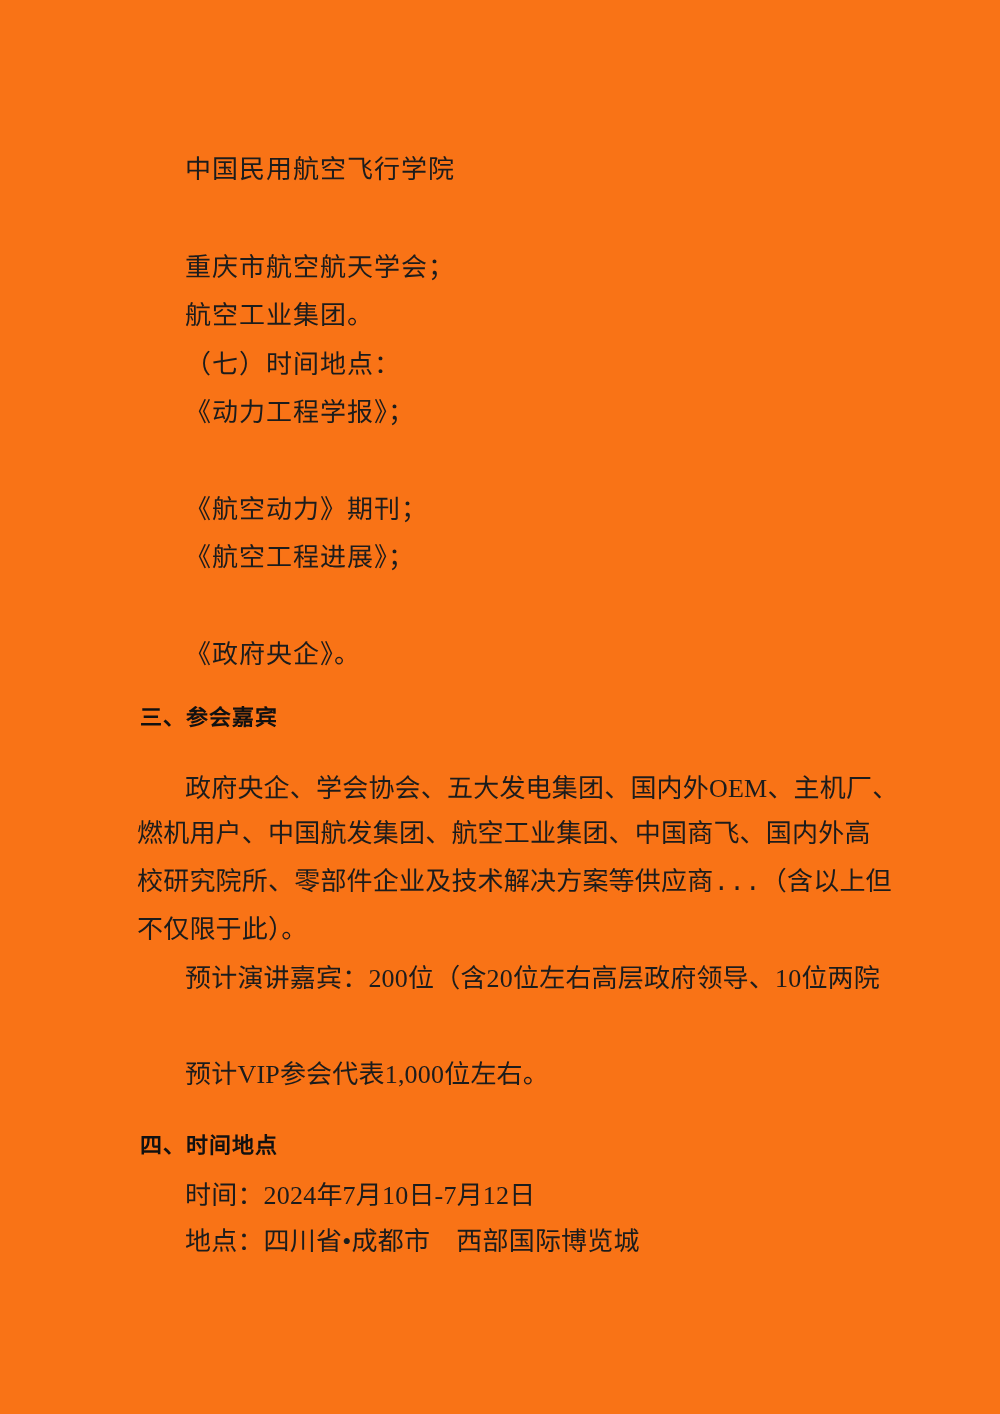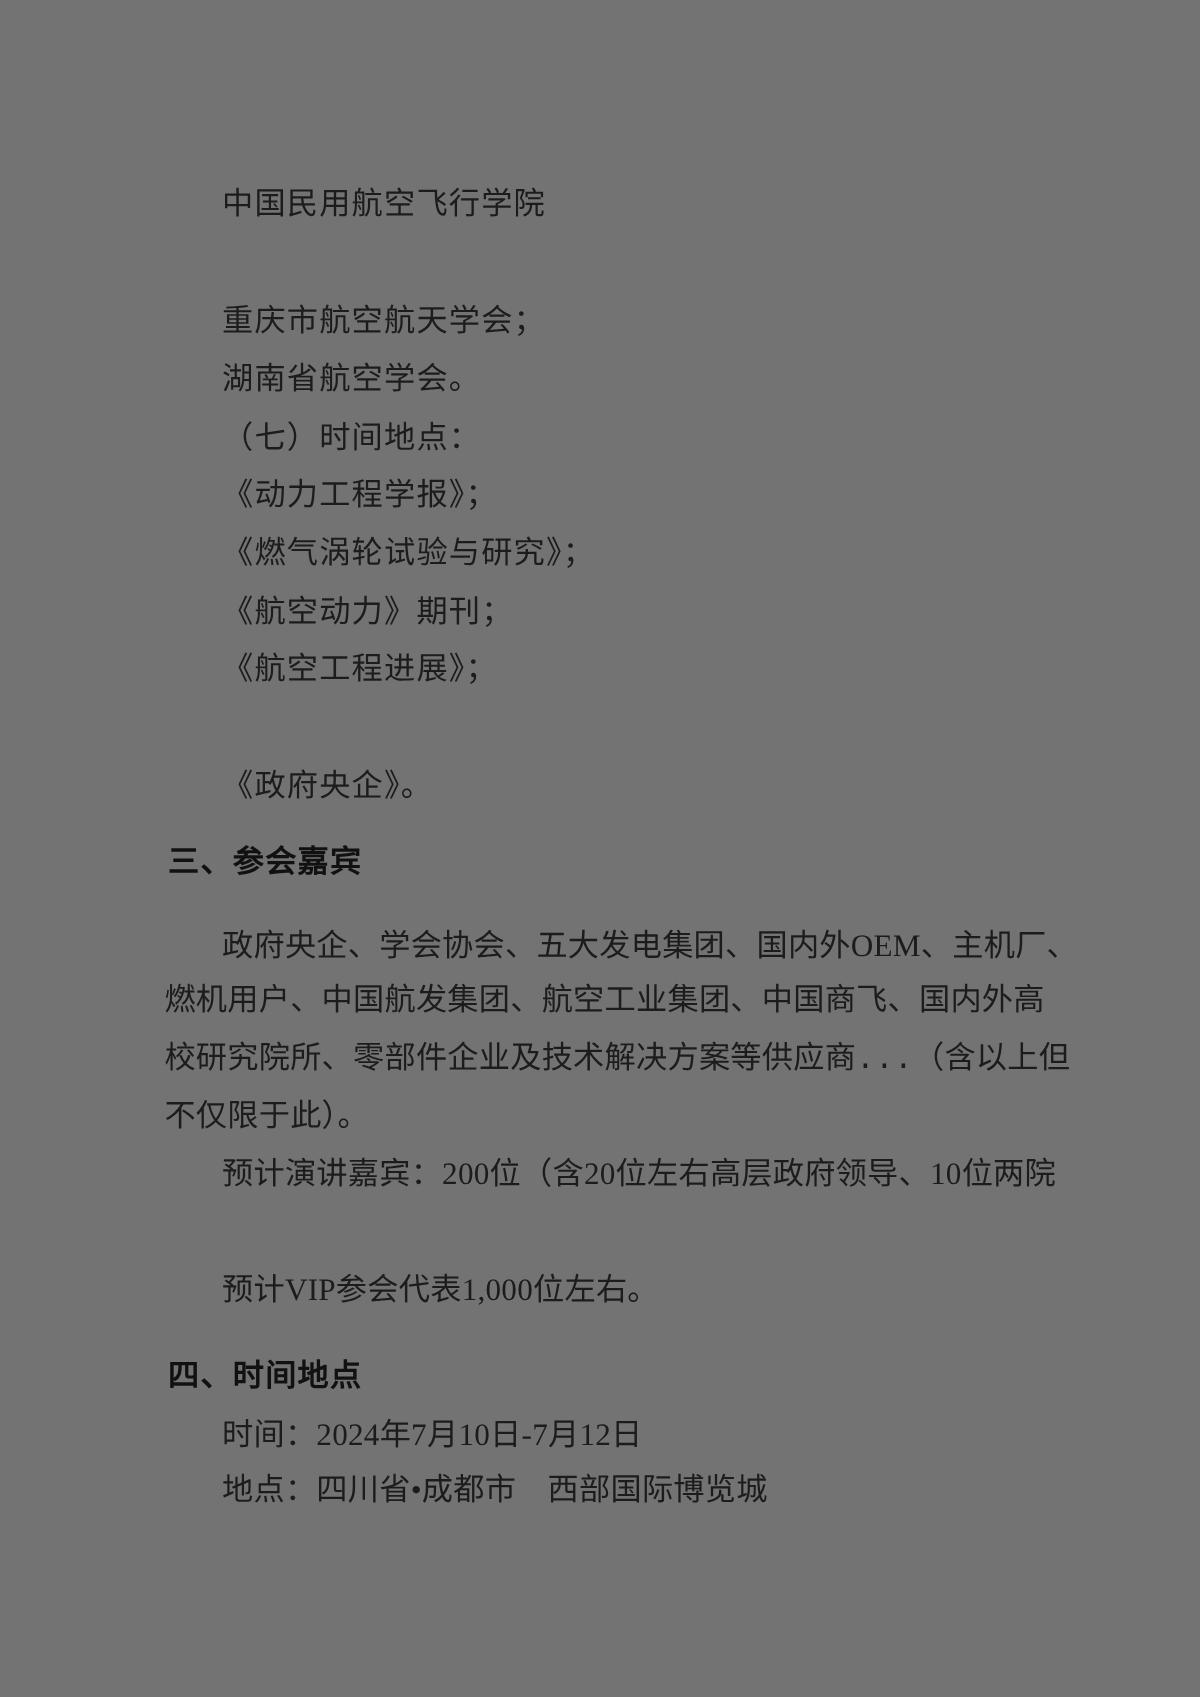--- a/index.html
+++ b/index.html
@@ -4,21 +4,21 @@
 <style>
   html, body {
     margin: 0;
     padding: 0;
     background: #ffffff;
   }
   .page {
     position: relative;
     width: 1000px;
     height: 1414px;
-    background: #737373;
+    background: #f97316;
     overflow: hidden;
     font-family: "Liberation Serif", "DejaVu Serif", serif;
     color: #1c1c1c;
   }
   .line {
     position: absolute;
     white-space: pre;
     font-size: 26px;
     line-height: 48px;
     height: 48px;
@@ -38,36 +38,35 @@
   
   .findent {
     left: 185px;
     letter-spacing: 0.2px;
   }
   
   .heading {
     left: 140px;
     font-family: "Liberation Sans", "DejaVu Sans", sans-serif;
     font-weight: 700;
-    font-size: 26px;
+    font-size: 22px;
     letter-spacing: 1px;
     color: #111111;
   }
 </style>
 </head>
 <body>
 
 <div class="page">
 
   <div class="line lvl1" style="top:146px">中国民用航空飞行学院</div>
   <div class="line lvl1" style="top:244px">重庆市航空航天学会；</div>
-  <div class="line lvl1" style="top:292px">湖南省航空学会。</div>
+  <div class="line lvl1" style="top:292px">航空工业集团。</div>
   <div class="line lvl1" style="top:341px">（七）时间地点：</div>
   <div class="line lvl1" style="top:389px">《动力工程学报》；</div>
-  <div class="line lvl1" style="top:437px">《燃气涡轮试验与研究》；</div>
   <div class="line lvl1" style="top:486px">《航空动力》期刊；</div>
   <div class="line lvl1" style="top:534px">《航空工程进展》；</div>
   <div class="line lvl1" style="top:631px">《政府央企》。</div>
 
   <div class="line heading" style="top:694px">三、参会嘉宾</div>
 
   <div class="line findent" style="top:765px">政府央企、学会协会、五大发电集团、国内外OEM、主机厂、</div>
   <div class="line flush" style="top:811px">燃机用户、中国航发集团、航空工业集团、中国商飞、国内外高</div>
   <div class="line flush" style="top:859px">校研究院所、零部件企业及技术解决方案等供应商...（含以上但</div>
   <div class="line flush" style="top:907px">不仅限于此）。</div>

